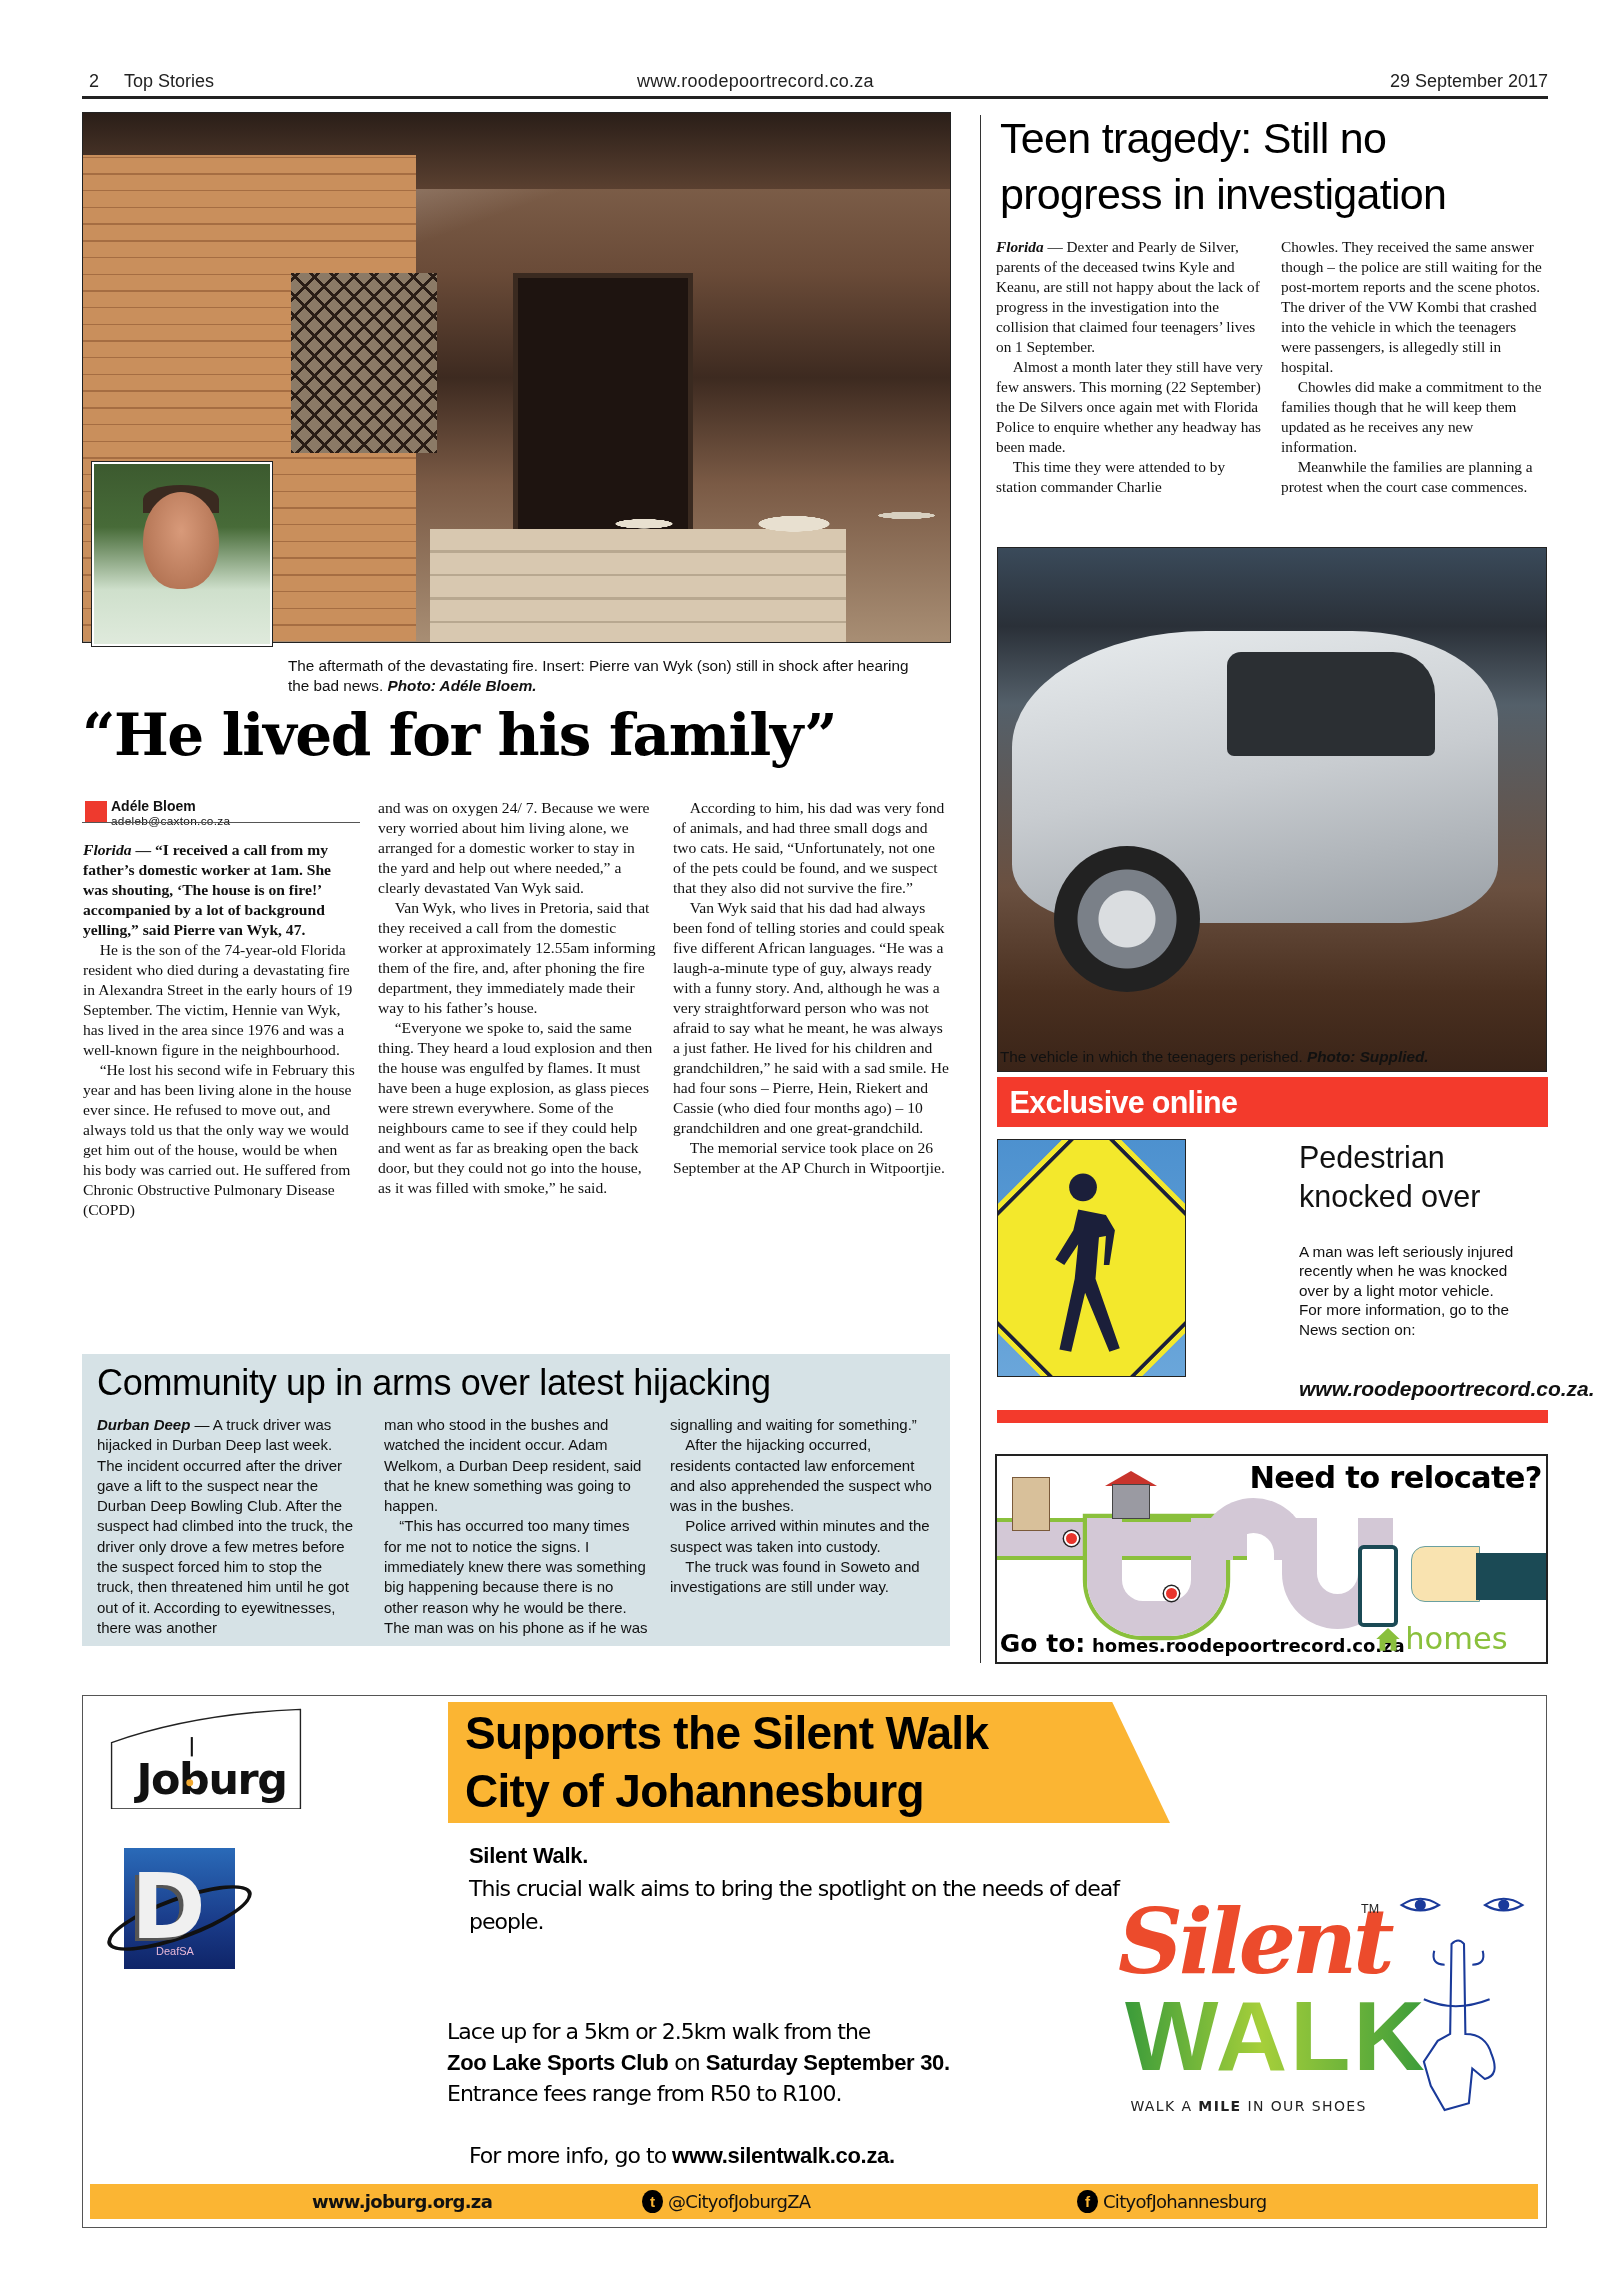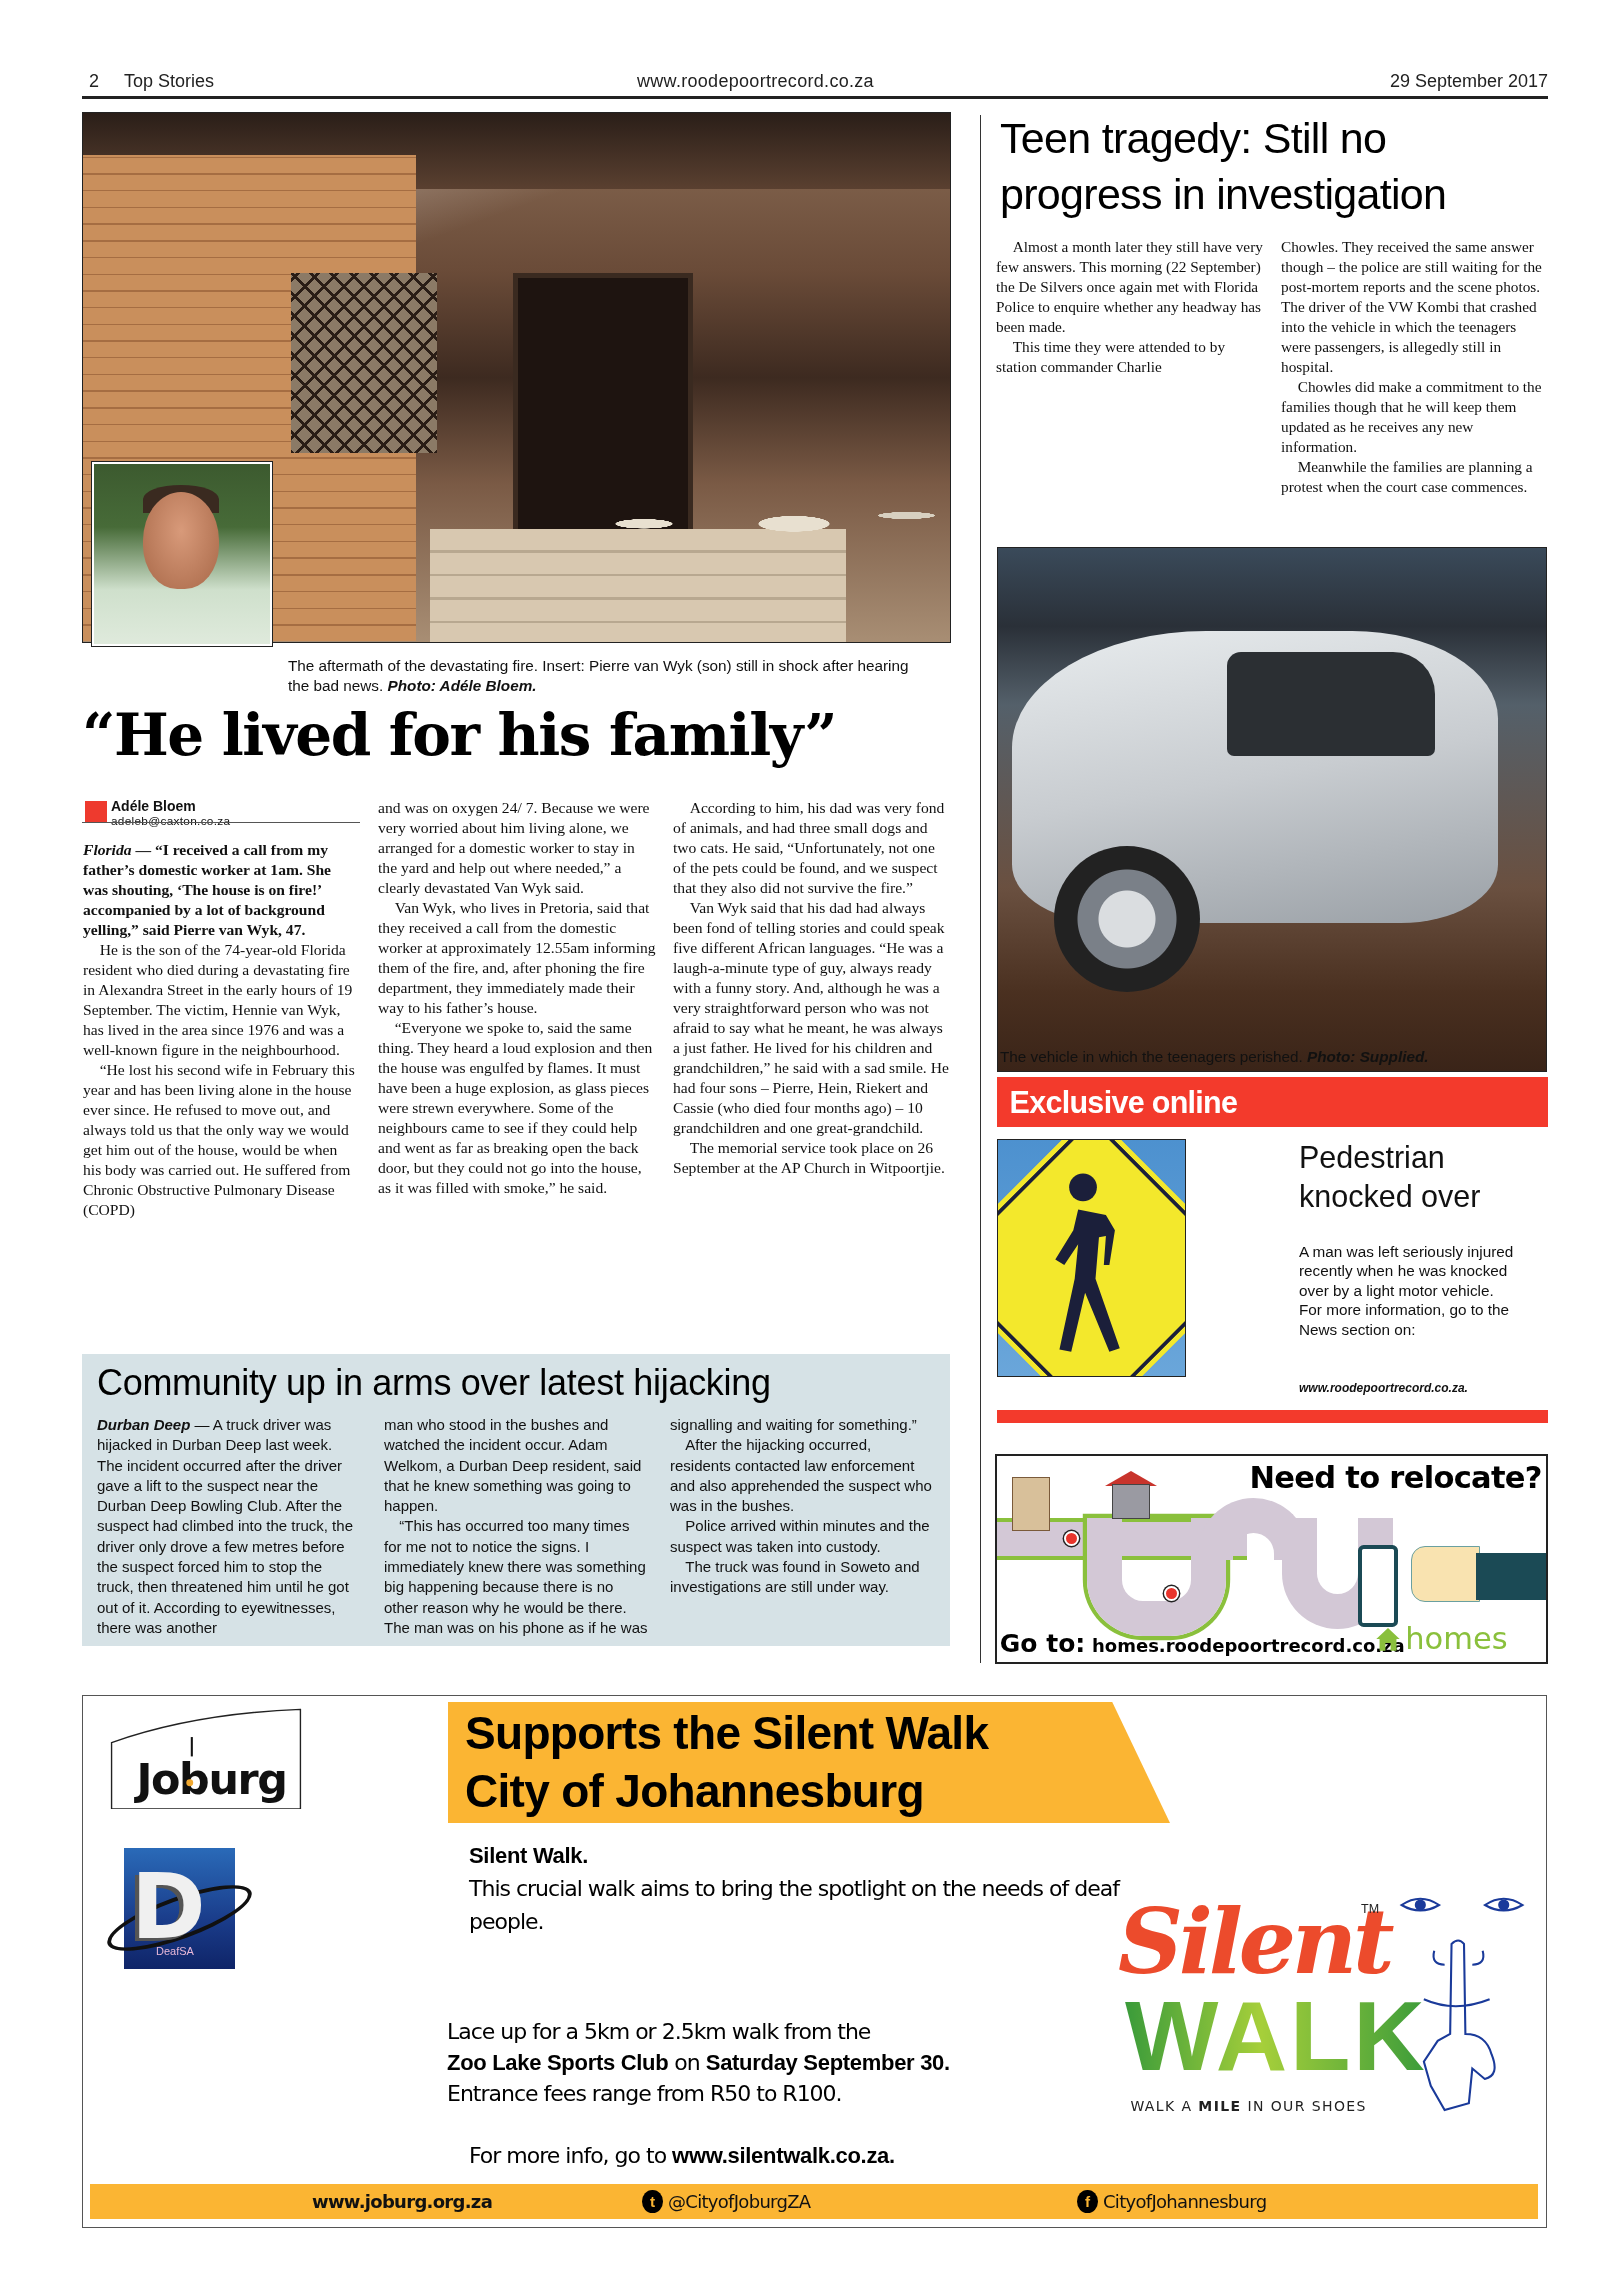--- a/index.html
+++ b/index.html
@@ -92,21 +92,21 @@
   .excl-bar { left: 997px; top: 1077px; width: 551px; height: 50px; background: #f33a2c; }
   .excl-bar span { position: absolute; left: 12.5px; top: 8.3px; font-family: "Liberation Sans", sans-serif; font-weight: bold; font-size: 30.5px; color: #fff; letter-spacing: -0.7px; }
 
   .ped-sign { left: 997px; top: 1139px; width: 189px; height: 238px; border: 1.4px solid #222; overflow: hidden; background: linear-gradient(180deg, #4d91cf, #6aa6da); }
   .ped-sign .diamond { position: absolute; left: -28px; top: 7px; width: 243px; height: 243px; transform: rotate(45deg) scale(0.92);
     background: #f3e82c; border: 5.6px solid #f3e82c; box-shadow: inset 0 0 0 4.2px #1b1f3a, inset 0 0 0 8.3px #f3e82c; }
   .ped-sign .fig { position: absolute; left: 42px; top: 21px; width: 111px; height: 208px; }
 
   .ped-title { left: 1299px; top: 1138px; width: 243px; font-family: "Liberation Sans", sans-serif; font-size: 30.5px; line-height: 39px; color: #111; }
   .ped-body { left: 1299px; top: 1242px; width: 236px; font-family: "Liberation Sans", sans-serif; font-size: 15.3px; line-height: 19.4px; color: #111; }
-  .ped-link { left: 1299px; top: 1340px; width: 236px; font-family: "Liberation Sans", sans-serif; font-weight: bold; font-style: italic; font-size: 12px; line-height: 19.4px; }
+  .ped-link { left: 1299px; top: 1340px; width: 236px; font-family: "Liberation Sans", sans-serif; font-weight: bold; font-style: italic; font-size: 21px; line-height: 19.4px; }
 
   .excl-bottom-bar { left: 997px; top: 1390px; width: 551px; height: 12.5px; background: #f33a2c; }
 
   
   .reloc-ad { left: 995px; top: 1454px; width: 553px; height: 210px; border: 2.1px solid #222; background: #fff; overflow: hidden; }
   .reloc-ad .road { position: absolute; left: 0; top: 62px; width: 250px; height: 42px; background: #d3c8d6; border-top: 4.2px solid #8ac03c; border-bottom: 4.2px solid #8ac03c; }
   .reloc-ad .road2 { position: absolute; left: 90px; top: 62px; width: 139px; height: 118px; border: 35px solid #d3c8d6; border-top: none; border-radius: 0 0 56px 56px; outline: 0; box-shadow: 0 0 0 4.2px #8ac03c; }
   .reloc-ad .road3 { position: absolute; left: 201px; top: 42px; width: 111px; height: 62px; border: 35px solid #d3c8d6; border-bottom: none; border-radius: 56px 56px 0 0; }
   .reloc-ad .road4 { position: absolute; left: 285px; top: 62px; width: 111px; height: 111px; border: 35px solid #d3c8d6; border-top: none; border-radius: 0 0 56px 56px; }
   .reloc-ad .bldg { position: absolute; left: 15.3px; top: 21px; width: 38px; height: 54px; background: #d8c09a; border: 1.4px solid #7a5a3a; }
@@ -218,20 +218,21 @@
 <div class="abs col fam-c3" style="line-height:20px; font-size:15.6px;">
   <p>According to him, his dad was very fond of animals, and had three small dogs and two cats. He said, “Unfortunately, not one of the pets could be found, and we suspect that they also did not survive the fire.”</p>
   <p>Van Wyk said that his dad had always been fond of telling stories and could speak five different African languages. “He was a laugh-a-minute type of guy, always ready with a funny story. And, although he was a very straightforward person who was not afraid to say what he meant, he was always a just father. He lived for his children and grandchildren,” he said with a sad smile. He had four sons – Pierre, Hein, Riekert and Cassie (who died four months ago) – 10 grandchildren and one great-grandchild.</p>
   <p>The memorial service took place on 26 September at the AP Church in Witpoortjie.</p>
 </div>
 
 <div class="abs vdiv"></div>
 
 <div class="abs teen-headline">Teen tragedy: Still no progress in investigation</div>
 <div class="abs col teen-c1">
+  <p class="lead"><b><i>Florida</i></b> <span>— Dexter and Pearly de Silver, parents of the deceased twins Kyle and Keanu, are still not happy about the lack of progress in the investigation into the collision that claimed four teenagers’ lives on 1 September.</span></p>
   <p>Almost a month later they still have very few answers. This morning (22 September) the De Silvers once again met with Florida Police to enquire whether any headway has been made.</p>
   <p>This time they were attended to by station commander Charlie</p>
 </div>
 <div class="abs col teen-c2">
   <p class="noind">Chowles. They received the same answer though – the police are still waiting for the post-mortem reports and the scene photos. The driver of the VW Kombi that crashed into the vehicle in which the teenagers were passengers, is allegedly still in hospital.</p>
   <p>Chowles did make a commitment to the families though that he will keep them updated as he receives any new information.</p>
   <p>Meanwhile the families are planning a protest when the court case commences.</p>
 </div>
 
 <div class="abs car-photo">

